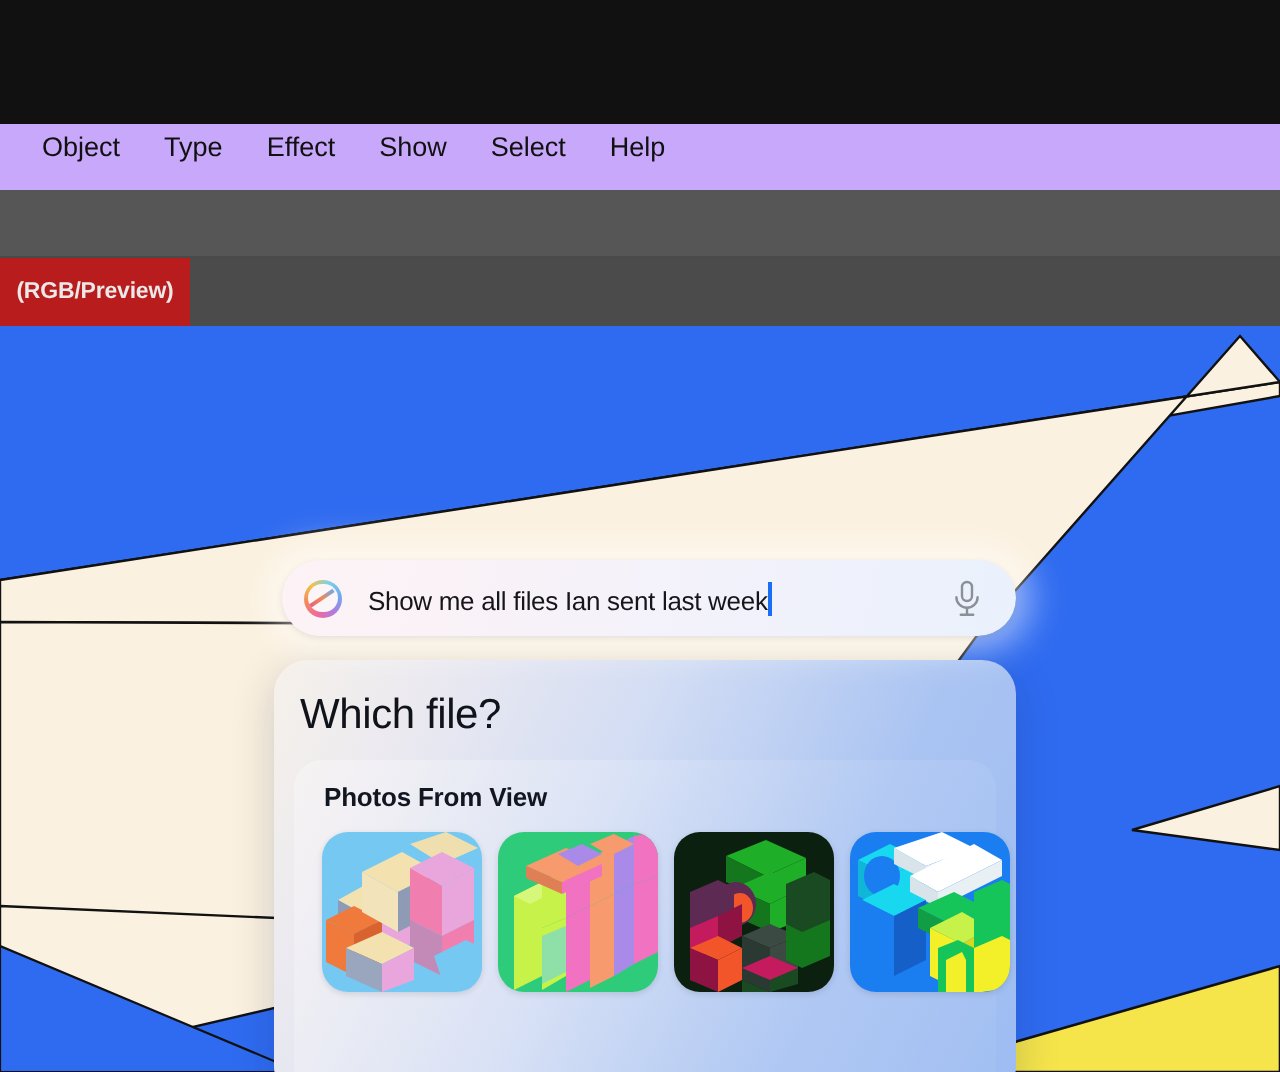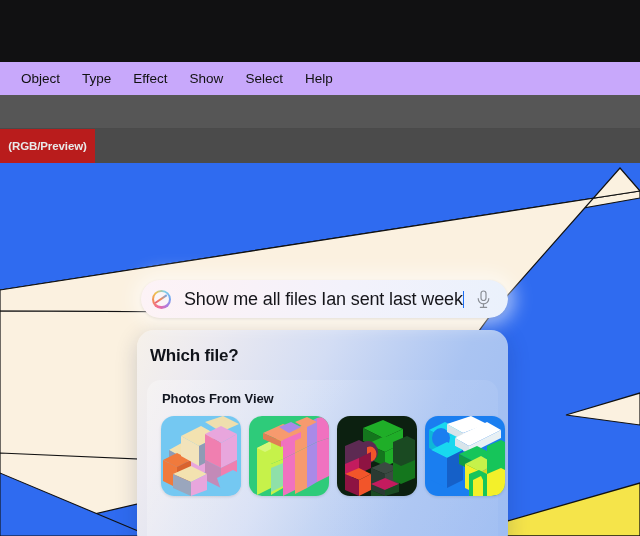--- a/index.html
+++ b/index.html
@@ -12,21 +12,21 @@
   }
 
   
   #titlebar{
     position:absolute; left:0; top:0; width:640px; height:62px;
     background:#111112;
   }
   #menubar{
     position:absolute; left:0; top:62px; width:640px; height:33px;
     background:#c8a8fb;
-    display:flex; align-items:center; padding-left:10px; gap:0px;
+    display:flex; align-items:flex-start; padding-left:10px; gap:0px;
   }
   .menu-item{
     font-size:13.5px; color:#111; line-height:1;
     padding:5px 11px; border-radius:3px; white-space:nowrap;
     font-weight:400;
   }
   #toolbar-strip{
     position:absolute; left:0; top:95px; width:640px; height:34px;
     background:#565656;
     border-bottom:1px solid #4a4a4a;
@@ -73,21 +73,21 @@
     content:""; position:absolute; inset:2.4px; border-radius:50%;
     background:#fbf5f8;
   }
   #siri-orb::after{
     content:""; position:absolute; left:2.4px; top:50%; width:14.2px; height:2.1px;
     background:linear-gradient(90deg,#e8607f,#ef8a55,#6fa8f0);
     transform:rotate(-34deg); transform-origin:center;
     margin-top:-1px;
   }
   #search-text{
-    flex:1; margin-left:13px; font-size:18px; color:#15151a;
+    flex:1; margin-left:13px; font-size:13px; color:#15151a;
     white-space:nowrap; overflow:hidden; letter-spacing:-0.15px;
     position:relative;
   }
   #caret{
     display:inline-block; width:1.7px; height:17px; background:#1a6ef5;
     vertical-align:-3px; margin-left:0px;
   }
   #mic-btn{
     width:20px; height:22px; flex:0 0 20px; margin-right:3px;
     display:flex; align-items:center; justify-content:center;
@@ -96,21 +96,21 @@
   
   #panel{
     position:absolute; left:137px; top:330px; width:371px; height:220px;
     border-radius:17px 17px 17px 17px;
     background:linear-gradient(115deg,#f6f1ea 0%,#eceaf0 16%,#d3ddf4 42%,#aac4f2 72%,#9dbcf2 100%);
     box-shadow:0 6px 22px rgba(20,40,90,.20);
     overflow:hidden; z-index:5;
   }
   #panel-title{
     position:absolute; left:13px; top:16px;
-    font-size:17px; font-weight:700; color:#10131a; letter-spacing:-0.2px;
+    font-size:21px; font-weight:400; color:#10131a; letter-spacing:-0.2px;
   }
   #section-card{
     position:absolute; left:10px; top:50px; width:351px; height:170px;
     border-radius:14px;
     background:linear-gradient(120deg,rgba(255,255,255,.30),rgba(255,255,255,.10) 55%,rgba(255,255,255,.04));
   }
   #section-title{
     position:absolute; left:15px; top:11px;
     font-size:13px; font-weight:700; color:#121620; letter-spacing:-0.1px;
   }

